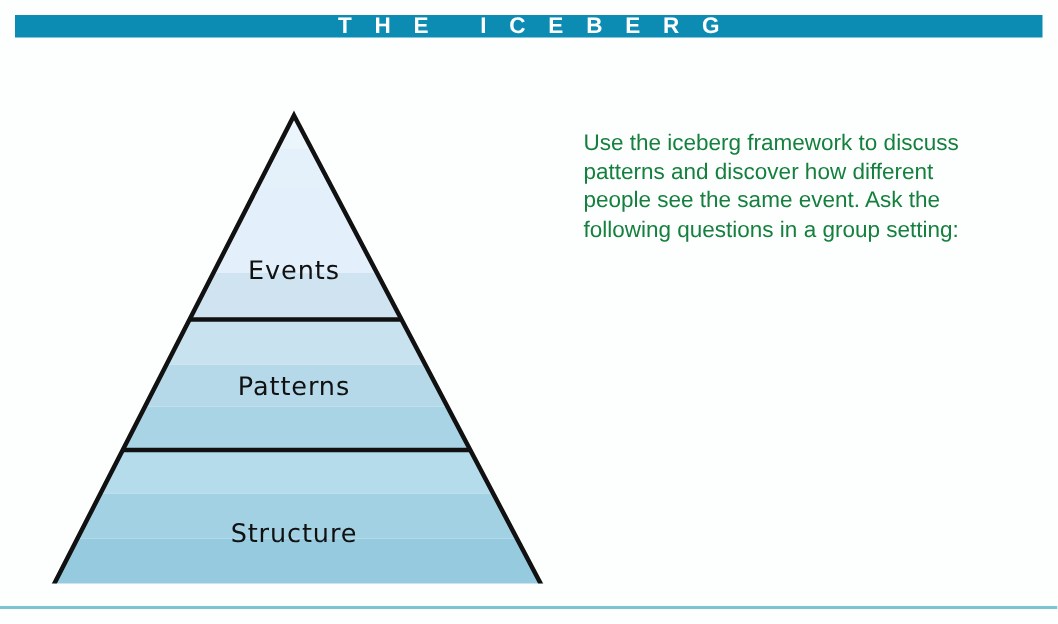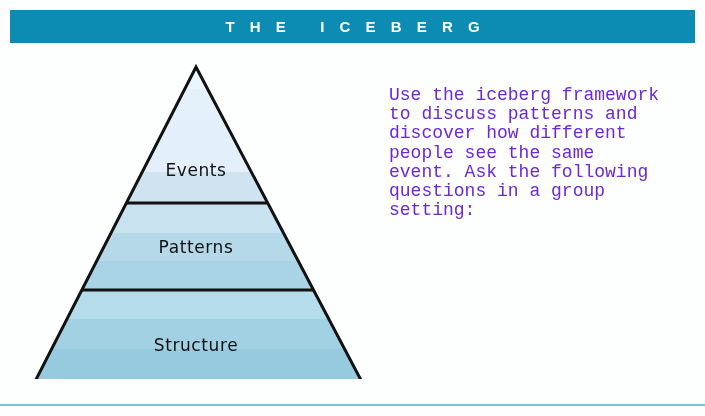--- a/index.html
+++ b/index.html
@@ -21,21 +21,21 @@
     height: 416px;
     background: #fdffff;
   }
 
   
   .header-bar {
     position: absolute;
     left: 10px;
     top: 10px;
     width: 685px;
-    height: 33px;
+    height: 15px;
     background: #0d8cb3;
     display: flex;
     align-items: center;
     justify-content: center;
   }
   .header-title {
     color: #ffffff;
     font-family: "Liberation Sans", sans-serif;
     font-weight: bold;
     font-size: 15px;
@@ -51,21 +51,21 @@
     top: 43px;
     width: 705px;
     height: 362px;
     background: #fdffff;
   }
 
   
   .pyramid-wrap {
     position: absolute;
     left: 22px;
-    top: 20px;
+    top: 30px;
     width: 356px;
     height: 316px;
   }
   .pyramid-svg {
     display: block;
     width: 356px;
     height: 316px;
   }
   .pyramid-label {
     font-family: "DejaVu Sans", sans-serif;
@@ -77,24 +77,24 @@
 
   
   .text-col {
     position: absolute;
     left: 389px;
     top: 43px;
     width: 280px;
   }
   .text-col p {
     margin: 0 0 9px 0;
-    font-family: Liberation Mono, monospace;
-    font-size: 18px;
+    font-family: Liberation Sans, sans-serif;
+    font-size: 15px;
     line-height: 19.2px;
-    color: #6d28d9;
+    color: #15803d;
   }
   .text-col p.tight {
     margin-bottom: 8px;
   }
   .lead-in {
     font-weight: bold;
   }
 
   
   .footer-rule {

